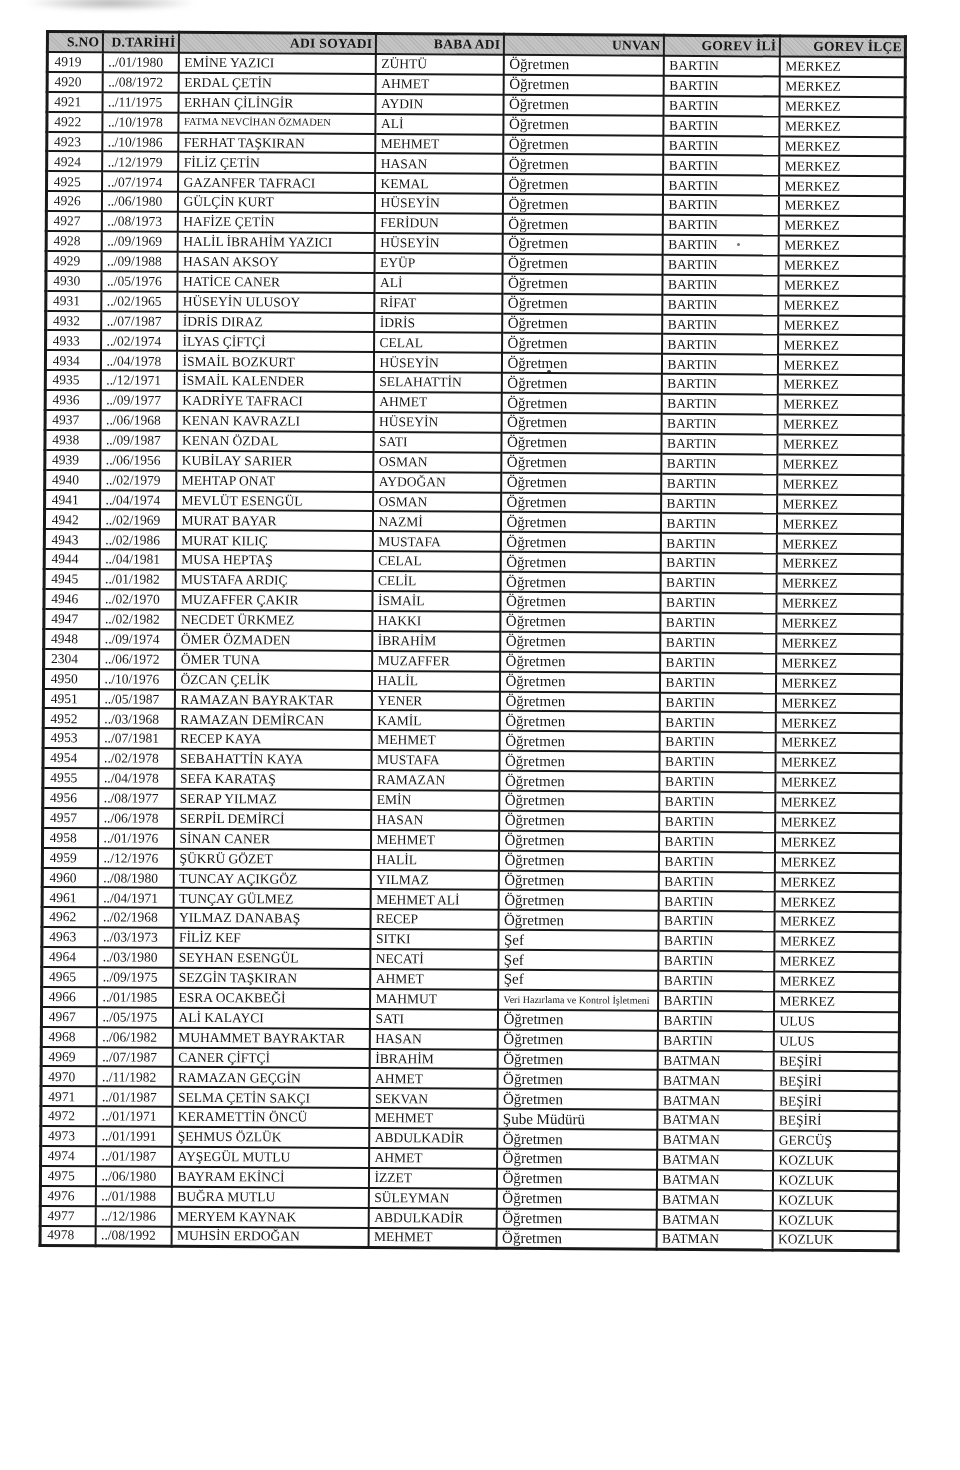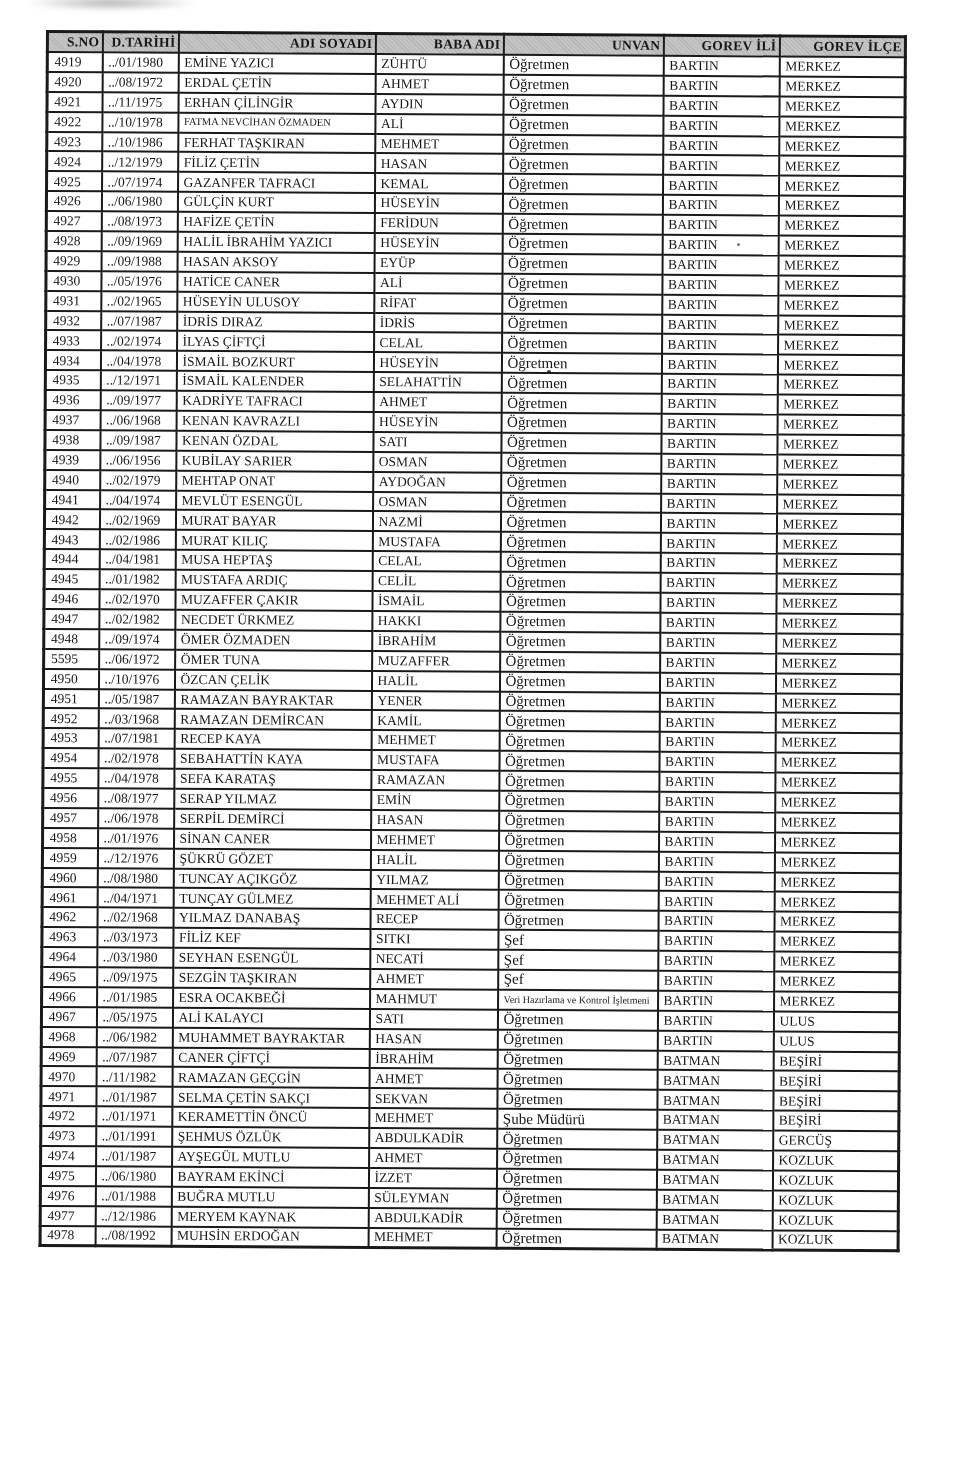--- a/index.html
+++ b/index.html
@@ -370,21 +370,21 @@
         <tr>
           <td class="c0">4948</td>
           <td class="c1">../09/1974</td>
           <td class="c2">ÖMER ÖZMADEN</td>
           <td class="c3">İBRAHİM</td>
           <td class="c4">Öğretmen</td>
           <td class="c5">BARTIN</td>
           <td class="c6">MERKEZ</td>
         </tr>
         <tr>
-          <td class="c0">5595</td>
+          <td class="c0">2304</td>
           <td class="c1">../06/1972</td>
           <td class="c2">ÖMER TUNA</td>
           <td class="c3">MUZAFFER</td>
           <td class="c4">Öğretmen</td>
           <td class="c5">BARTIN</td>
           <td class="c6">MERKEZ</td>
         </tr>
         <tr>
           <td class="c0">4950</td>
           <td class="c1">../10/1976</td>

